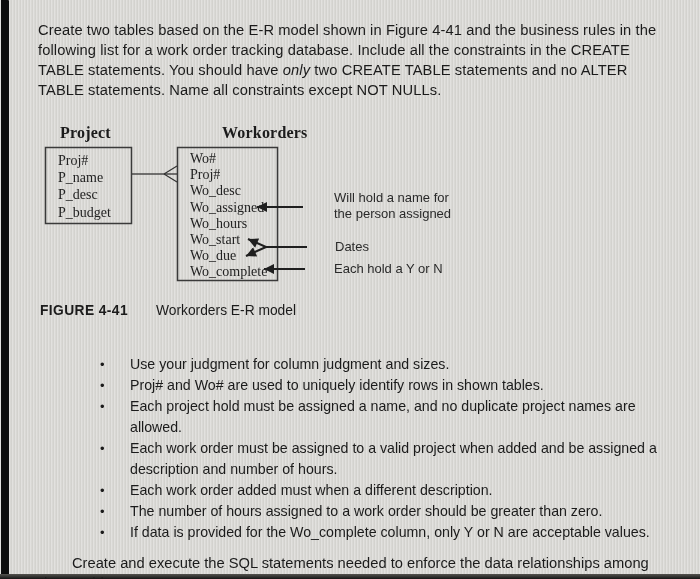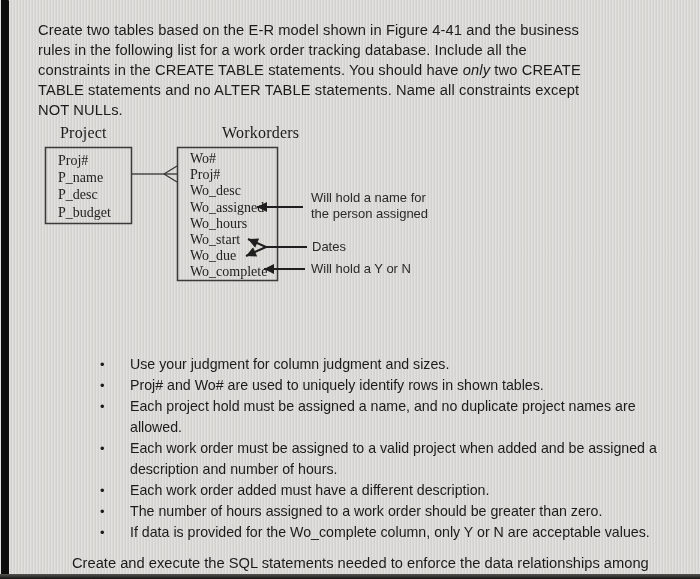--- a/index.html
+++ b/index.html
@@ -19,41 +19,41 @@
   }
   .edge-left{
     position:absolute;left:1px;top:0;width:8px;height:579px;
     background:#0d0d0d;border-radius:0 1px 1px 0;
   }
   .edge-bottom{
     position:absolute;left:0;bottom:0;width:700px;height:5px;
     background:linear-gradient(180deg,#55544f,#161616);
   }
   .intro{
-    position:absolute;left:38px;top:5px;width:560px;
+    position:absolute;left:38px;top:5px;width:632px;
     font-size:14.7px;line-height:20px;letter-spacing:0.1px;
   }
   .intro i{font-style:italic;}
   
   .dg-svg{position:absolute;left:0;top:0;width:700px;height:579px;pointer-events:none;}
   .entity-title{
     position:absolute;font-family:"Liberation Serif", serif;
-    font-weight:normal;font-size:16px;letter-spacing:0.2px;
+    font-weight:bold;font-size:16px;letter-spacing:0.2px;
   }
   .entity-title.project{left:60px;top:124px;}
   .entity-title.workorders{left:180px;top:124px;margin-left:42px;}
   .attr-list{
     position:absolute;font-family:"Liberation Serif", serif;
     font-size:14px;color:#222;
   }
   .attr-list.project{left:58px;top:152px;line-height:17.2px;}
   .attr-list.workorders{left:190px;top:151px;line-height:16.2px;}
   .attr-list div{white-space:nowrap;}
   .note{
-    position:absolute;font-size:13px;line-height:15.5px;color:#2a2a2a;
+    position:absolute;font-size:13px;line-height:15.5px;color:#2a2a2a;padding-left:23px;
   }
   .note.assigned{left:311px;top:190px;width:135px;}
   .note.dates{left:312px;top:239px;}
   .note.yn{left:311px;top:261px;}
   
   .caption{position:absolute;left:40px;top:303px;font-size:13.8px;}
   .caption .fig{font-weight:bold;letter-spacing:0.4px;}
   .caption .txt{margin-left:28px;}
   
   .rules{position:absolute;left:100px;top:354px;width:576px;}
@@ -117,43 +117,46 @@
     <div>Wo_desc</div>
     <div>Wo_assigned</div>
     <div>Wo_hours</div>
     <div>Wo_start</div>
     <div>Wo_due</div>
     <div>Wo_complete</div>
   </div>
 
   <div class="note assigned">Will hold a name for the person assigned</div>
   <div class="note dates">Dates</div>
-  <div class="note yn">Will hold a Y or N</div>
+  <div class="note yn">Each hold a Y or N</div>
 
+  <div class="caption">
+    <span class="fig">FIGURE 4-41</span><span class="txt">Workorders E-R model</span>
+  </div>
 
   <div class="rules">
     <div class="rule">
       <span class="bullet">•</span>
       <span class="rule-text">Use your judgment for column judgment and sizes.</span>
     </div>
     <div class="rule">
       <span class="bullet">•</span>
       <span class="rule-text">Proj# and Wo# are used to uniquely identify rows in shown tables.</span>
     </div>
     <div class="rule">
       <span class="bullet">•</span>
       <span class="rule-text">Each project hold must be assigned a name, and no duplicate project names are allowed.</span>
     </div>
     <div class="rule">
       <span class="bullet">•</span>
       <span class="rule-text">Each work order must be assigned to a valid project when added and be assigned a description and number of hours.</span>
     </div>
     <div class="rule">
       <span class="bullet">•</span>
-      <span class="rule-text">Each work order added must have a different description.</span>
+      <span class="rule-text">Each work order added must when a different description.</span>
     </div>
     <div class="rule">
       <span class="bullet">•</span>
       <span class="rule-text">The number of hours assigned to a work order should be greater than zero.</span>
     </div>
     <div class="rule">
       <span class="bullet">•</span>
       <span class="rule-text">If data is provided for the Wo_complete column, only Y or N are acceptable values.</span>
     </div>
   </div>

